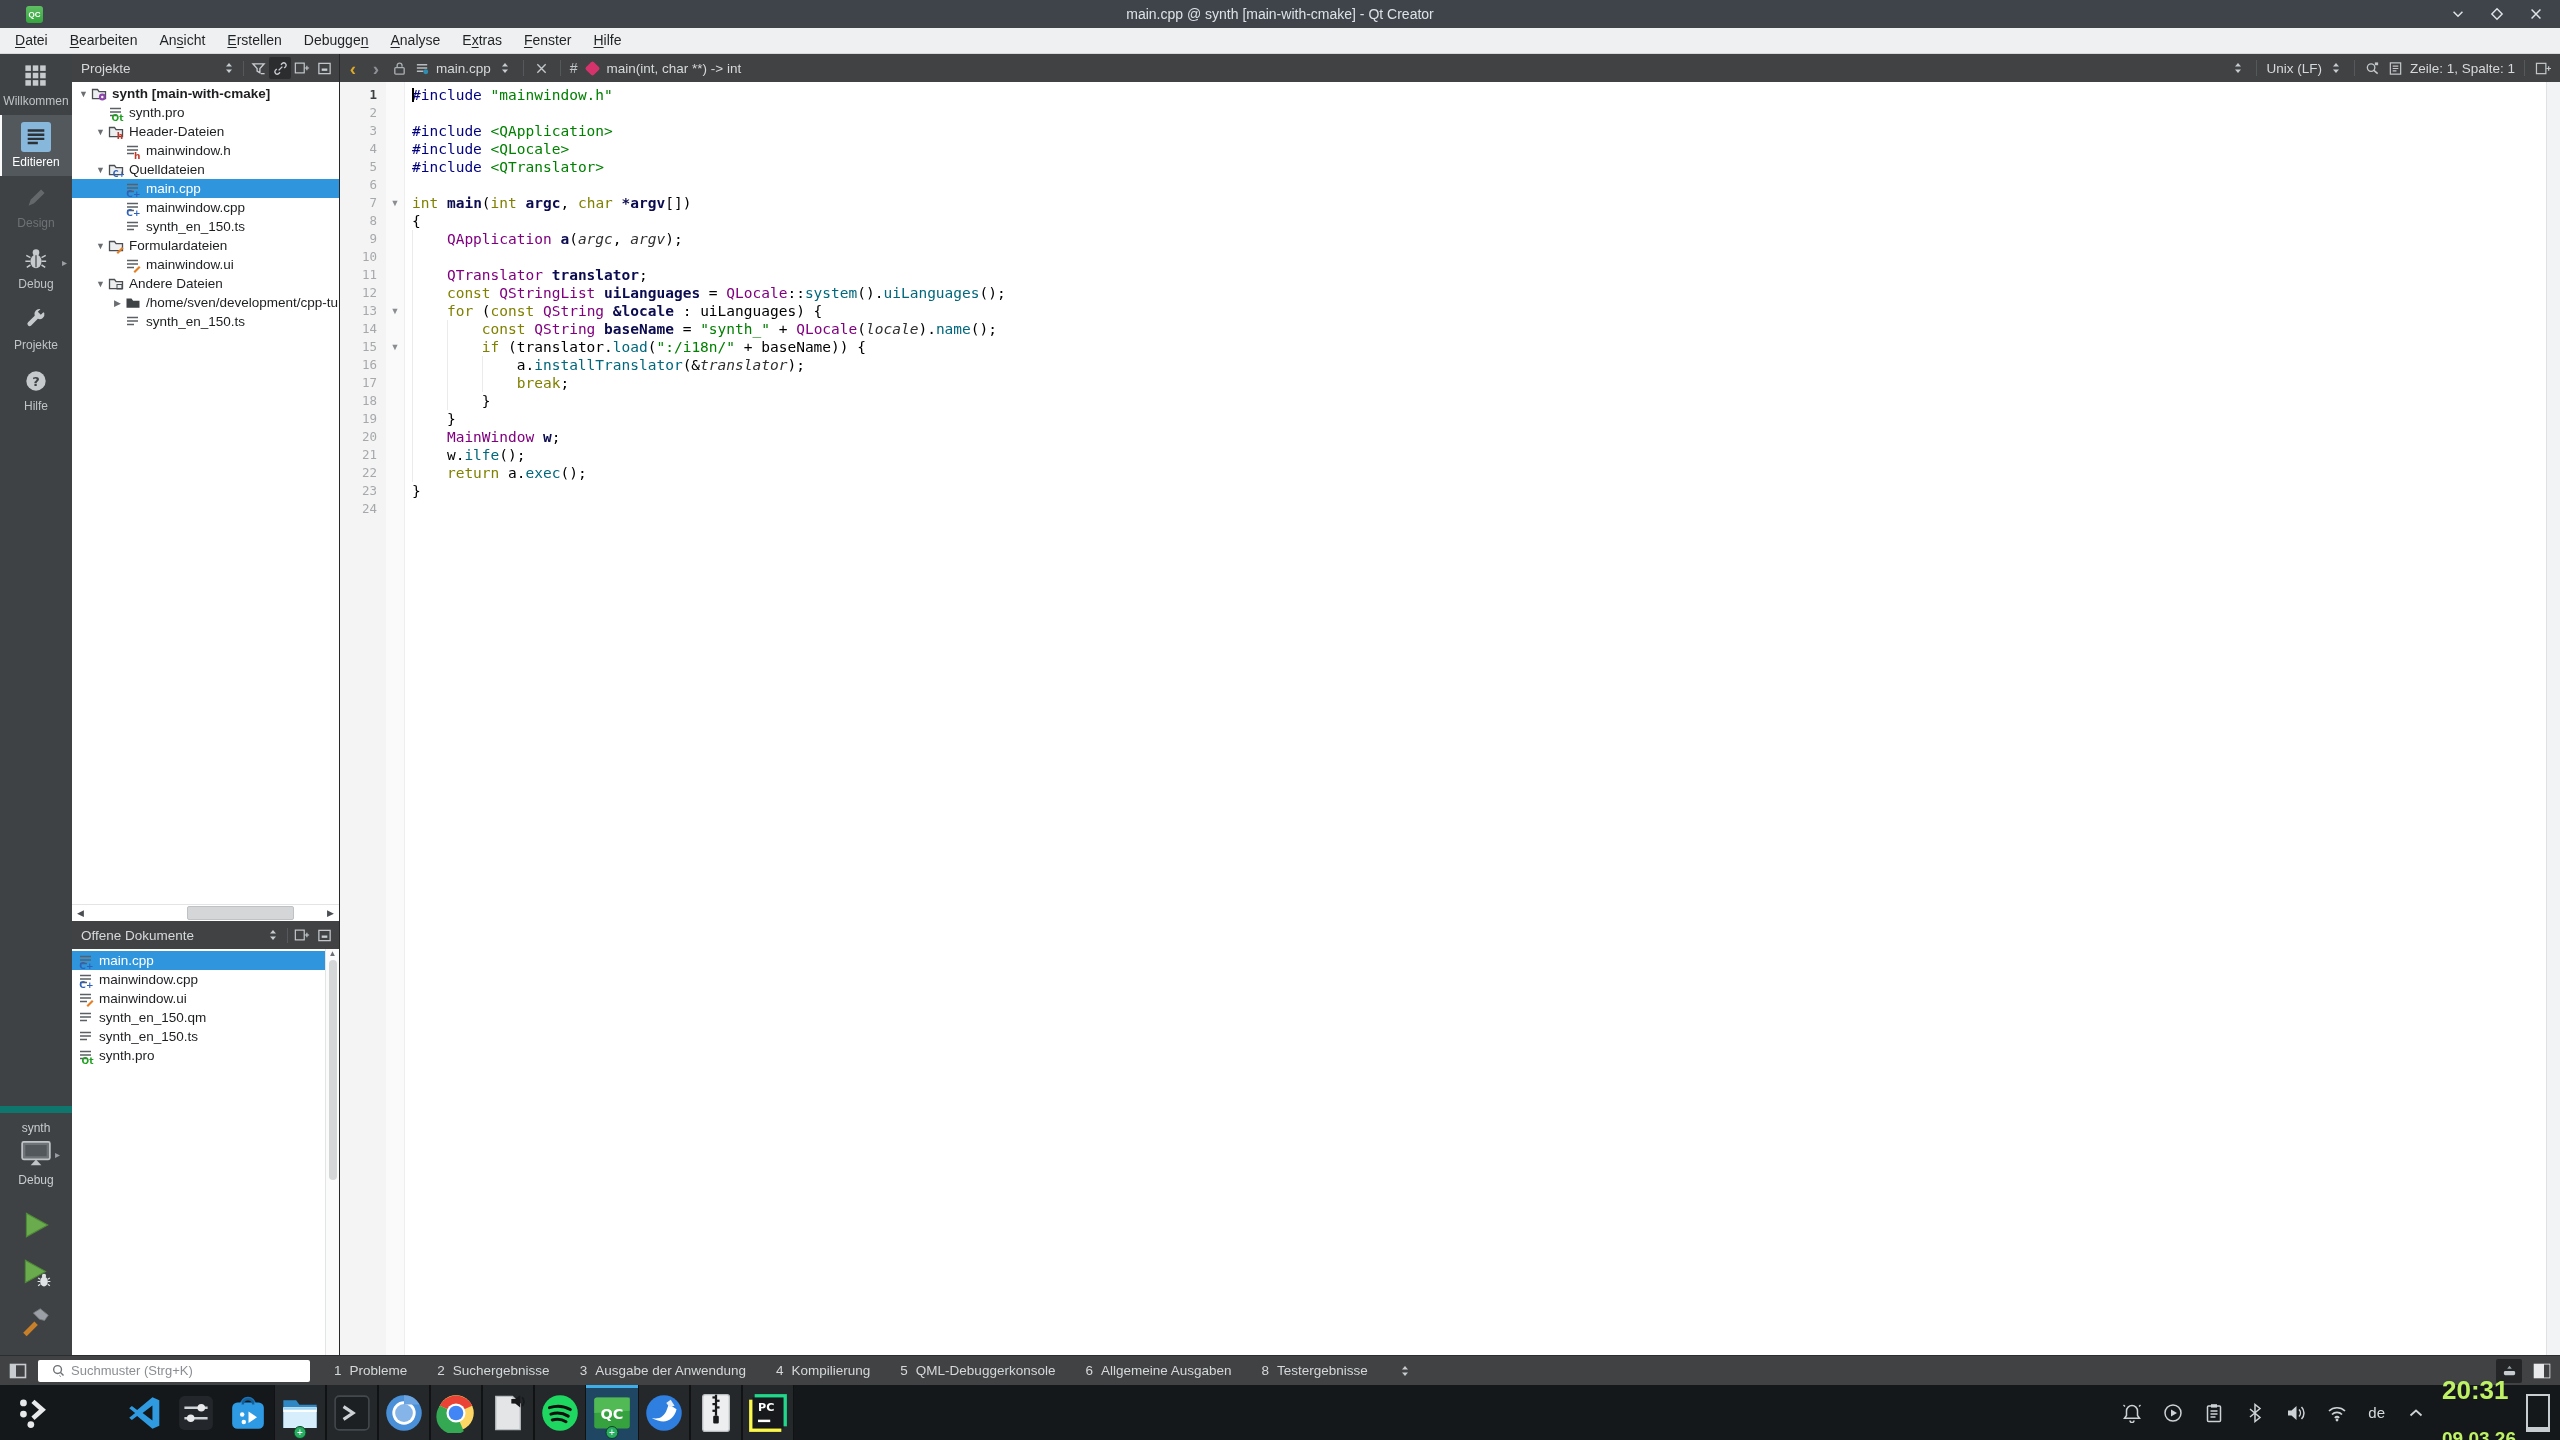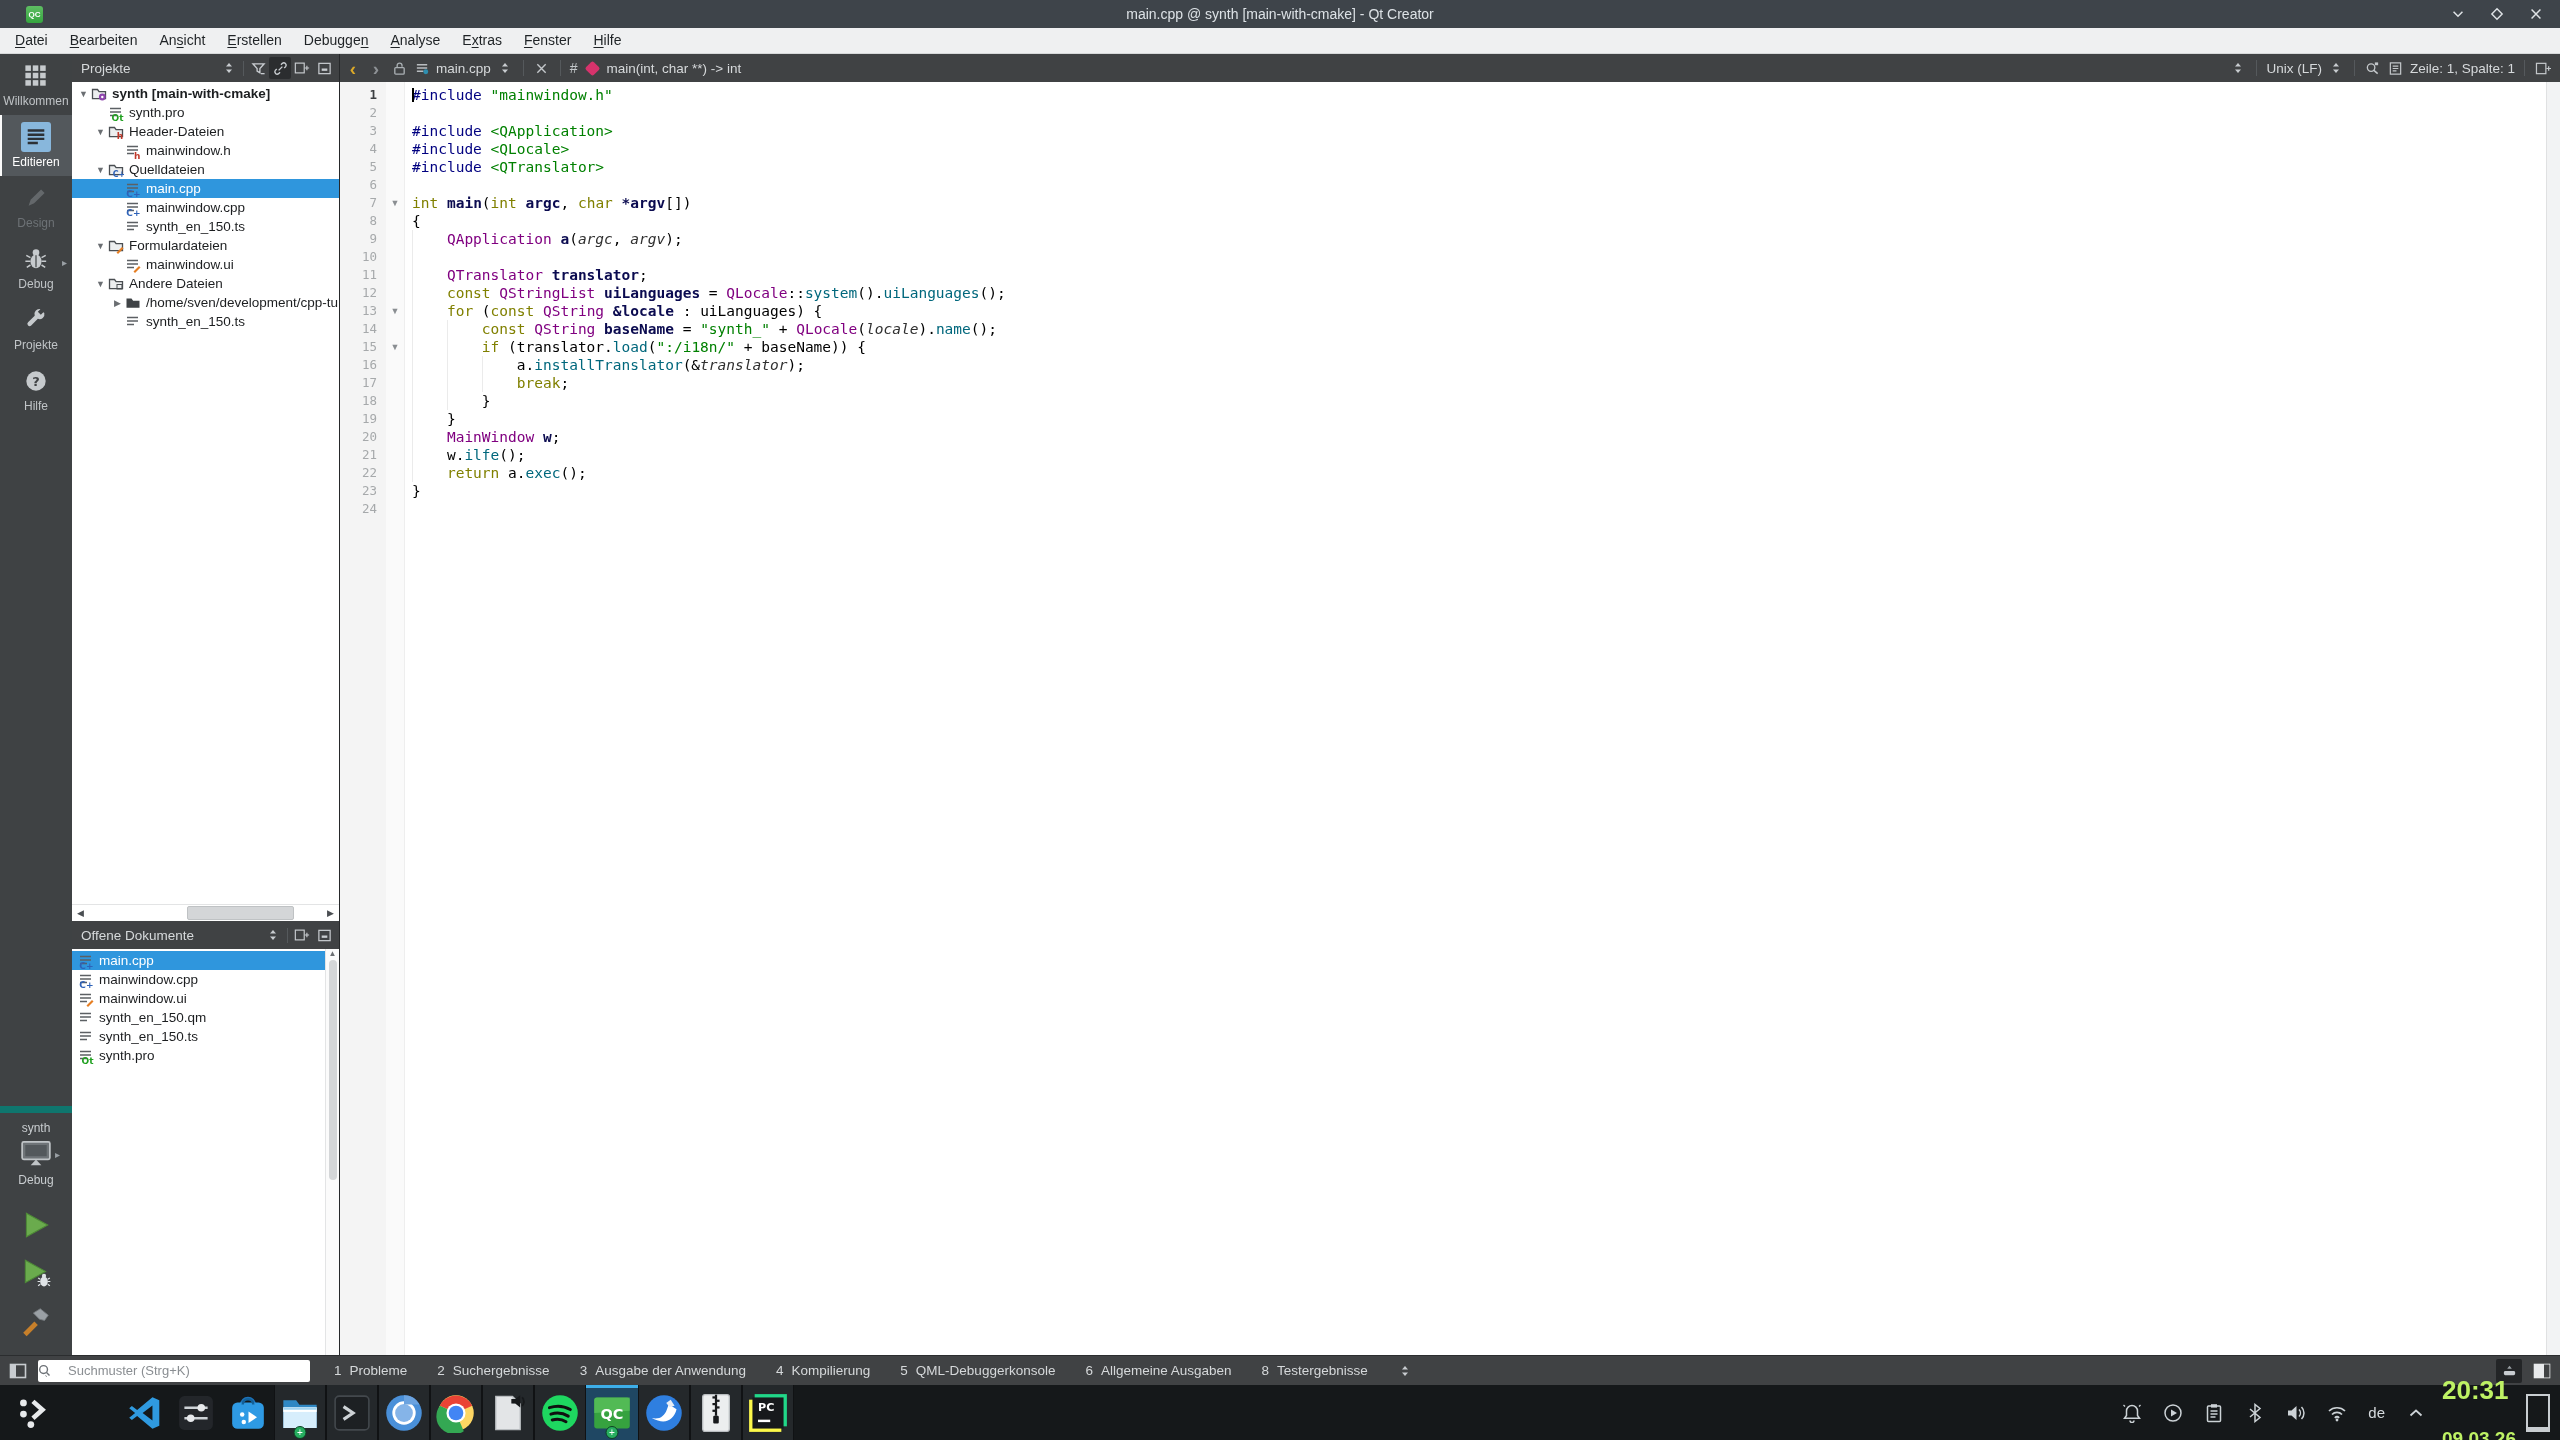--- a/index.html
+++ b/index.html
@@ -94,21 +94,21 @@
   .c-fn   { color:#00677c; }
   .c-decl { color:#0b0b50; font-weight:bold; }
   .c-loc  { color:#303030; font-style:italic; }
   .edscroll { width:14px; background:#f2f3f4; border-left:1px solid #e0e1e2; flex:none; }
 
   
   .bottombar { height:30px; background:#404244; border-top:1px solid #2b2d2f; display:flex; align-items:center;
                padding:0 8px; gap:10px; flex:none; }
   .bb-toggle { width:20px; height:20px; display:flex; align-items:center; justify-content:center; }
   .searchbox { width:272px; height:22px; background:#ffffff; border-radius:2px; display:flex; align-items:center;
-               padding:0 0; gap:17px; flex:none; }
+               padding:0 14px; gap:6px; flex:none; }
   .searchbox input { border:none; outline:none; flex:1; font-size:13px; font-family:"Liberation Sans",sans-serif;
                      color:#2b2e30; background:transparent; min-width:0; }
   .searchbox input::placeholder { color:#8a8e92; }
   .panes { display:flex; align-items:center; gap:30px; margin-left:14px; }
   .pane-btn { display:flex; gap:8px; color:#d5d8da; font-size:13.5px; white-space:nowrap; }
   .pane-btn .num { color:#d5d8da; }
   .bb-spacer { flex:1; }
   .bb-right { display:flex; align-items:center; gap:10px; }
   .bb-maxi { width:26px; height:24px; background:#232527; border-radius:2px; display:flex; align-items:center; justify-content:center; }
 

